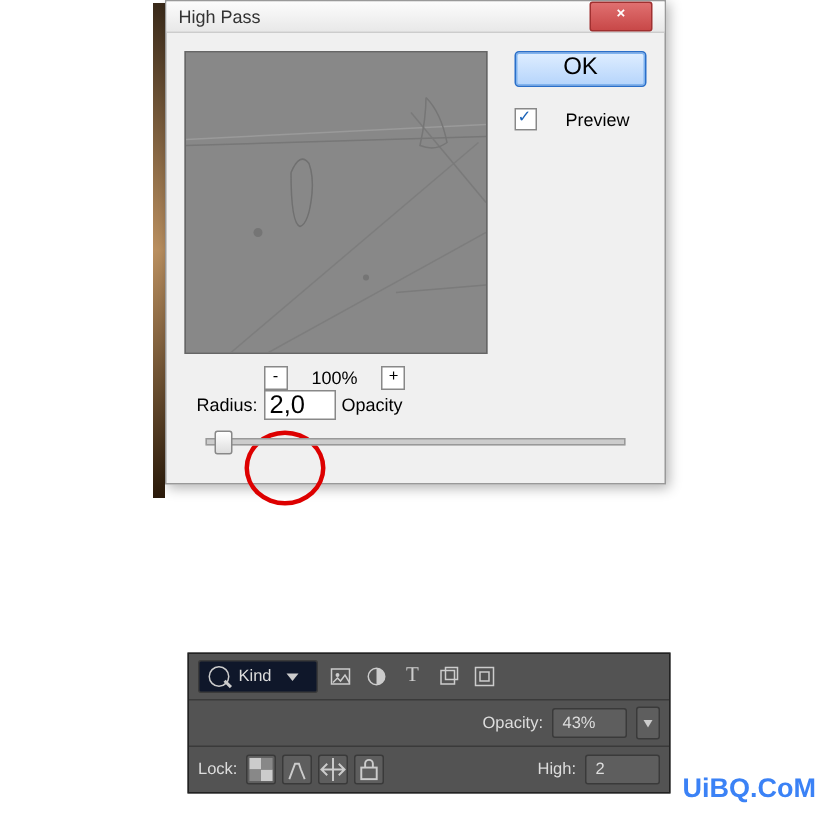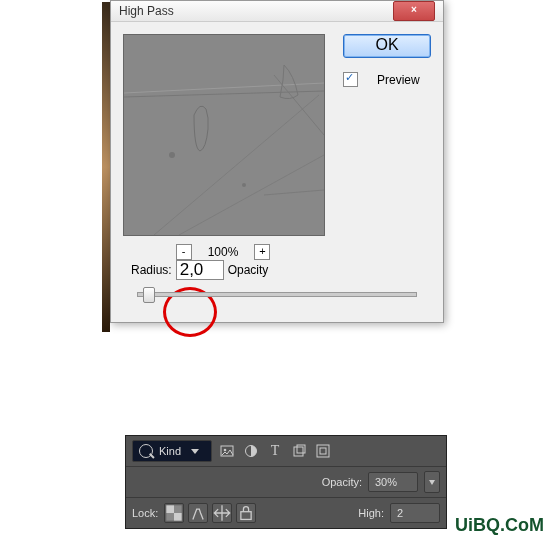--- a/index.html
+++ b/index.html
@@ -35,21 +35,21 @@
 .mag::after{content:"";position:absolute;width:6px;height:1.5px;background:#ccc;transform:rotate(45deg);left:9px;top:10px}
 .picon{width:18px;height:18px;display:flex;align-items:center;justify-content:center;color:#ccc;fill:#ccc}
 .picon svg{width:16px;height:16px}
 .spacer{flex:1}
 .lbl{color:#ddd}
 .val-box{background:#5e5e5e;border:1px solid #3a3a3a;height:18px;padding:0 6px;display:flex;align-items:center;border-radius:2px;min-width:36px}
 .caret-box{width:14px;height:20px;background:#5e5e5e;border:1px solid #3a3a3a;display:flex;align-items:center;justify-content:center;border-radius:2px}
 .caret-box .caret{width:0;height:0;border-left:3px solid transparent;border-right:3px solid transparent;border-top:5px solid #ccc}
 .lock-icons{display:flex;gap:4px}
 .lock-icons .ic{width:18px;height:18px;background:#5e5e5e;border:1px solid #3a3a3a;border-radius:2px;display:flex;align-items:center;justify-content:center}
-.watermark{position:absolute;right:10px;bottom:18px;font-size:18px;color:#14532d;font-weight:bold;font-family:Arial,sans-serif;text-shadow:0 0 3px #fff}
+.watermark{position:absolute;right:10px;bottom:18px;font-size:18px;color:#3b82f6;font-weight:bold;font-family:Arial,sans-serif;text-shadow:0 0 3px #fff}
 .bg-edge{position:absolute;left:102px;top:2px;width:8px;height:330px;background:linear-gradient(#3a2a1a,#bb9060,#2a1a0a)}
 </style>
 </head>
 <body>
 
 <div class="bg-edge"></div>
 
 <div class="dialog">
   <div class="titlebar">
     <span class="title-text">High Pass</span>
@@ -133,21 +133,21 @@
           <rect x="2" y="2" width="12" height="12" fill="none" stroke="#ccc"></rect>
           <rect x="5" y="5" width="6" height="6" fill="none" stroke="#ccc"></rect>
         </svg>
       </div>
   </div>
 
   <div class="prow">
     <div class="spacer"></div>
     <span class="lbl">Opacity:</span>
     <div class="val-box">
-        <span>30%</span>
+        <span>43%</span>
       </div>
     <div class="caret-box">
         <div class="caret"></div>
       </div>
   </div>
 
   <div class="prow">
     <span class="lbl">Lock:</span>
     <div class="lock-icons">
       <div class="ic">

